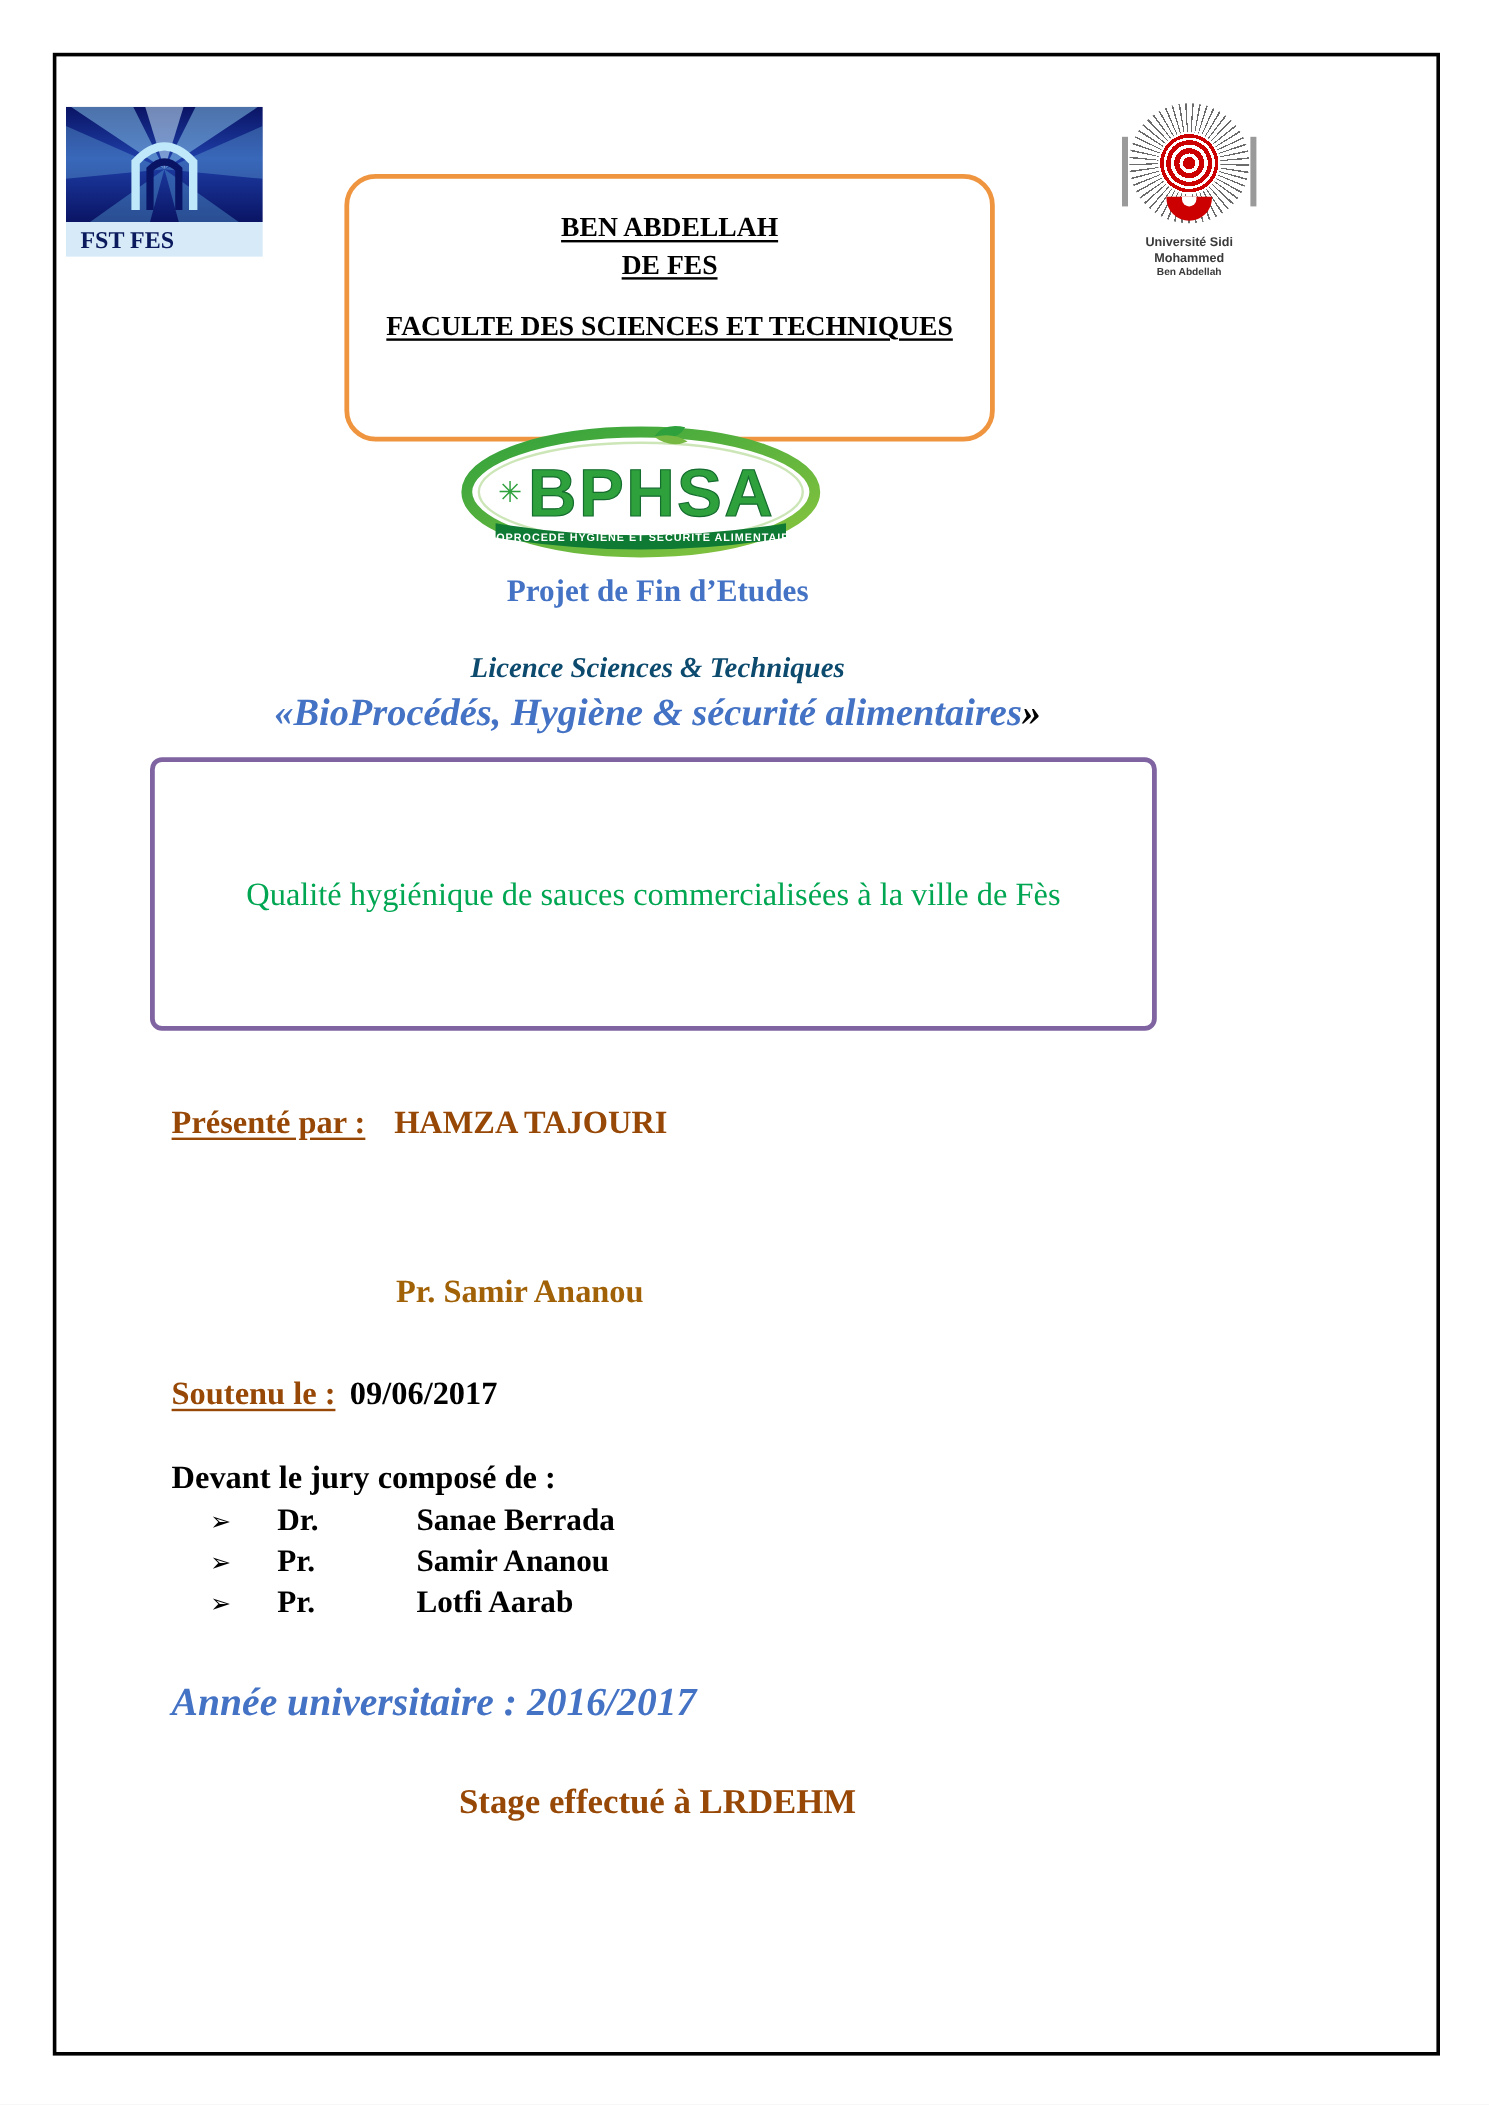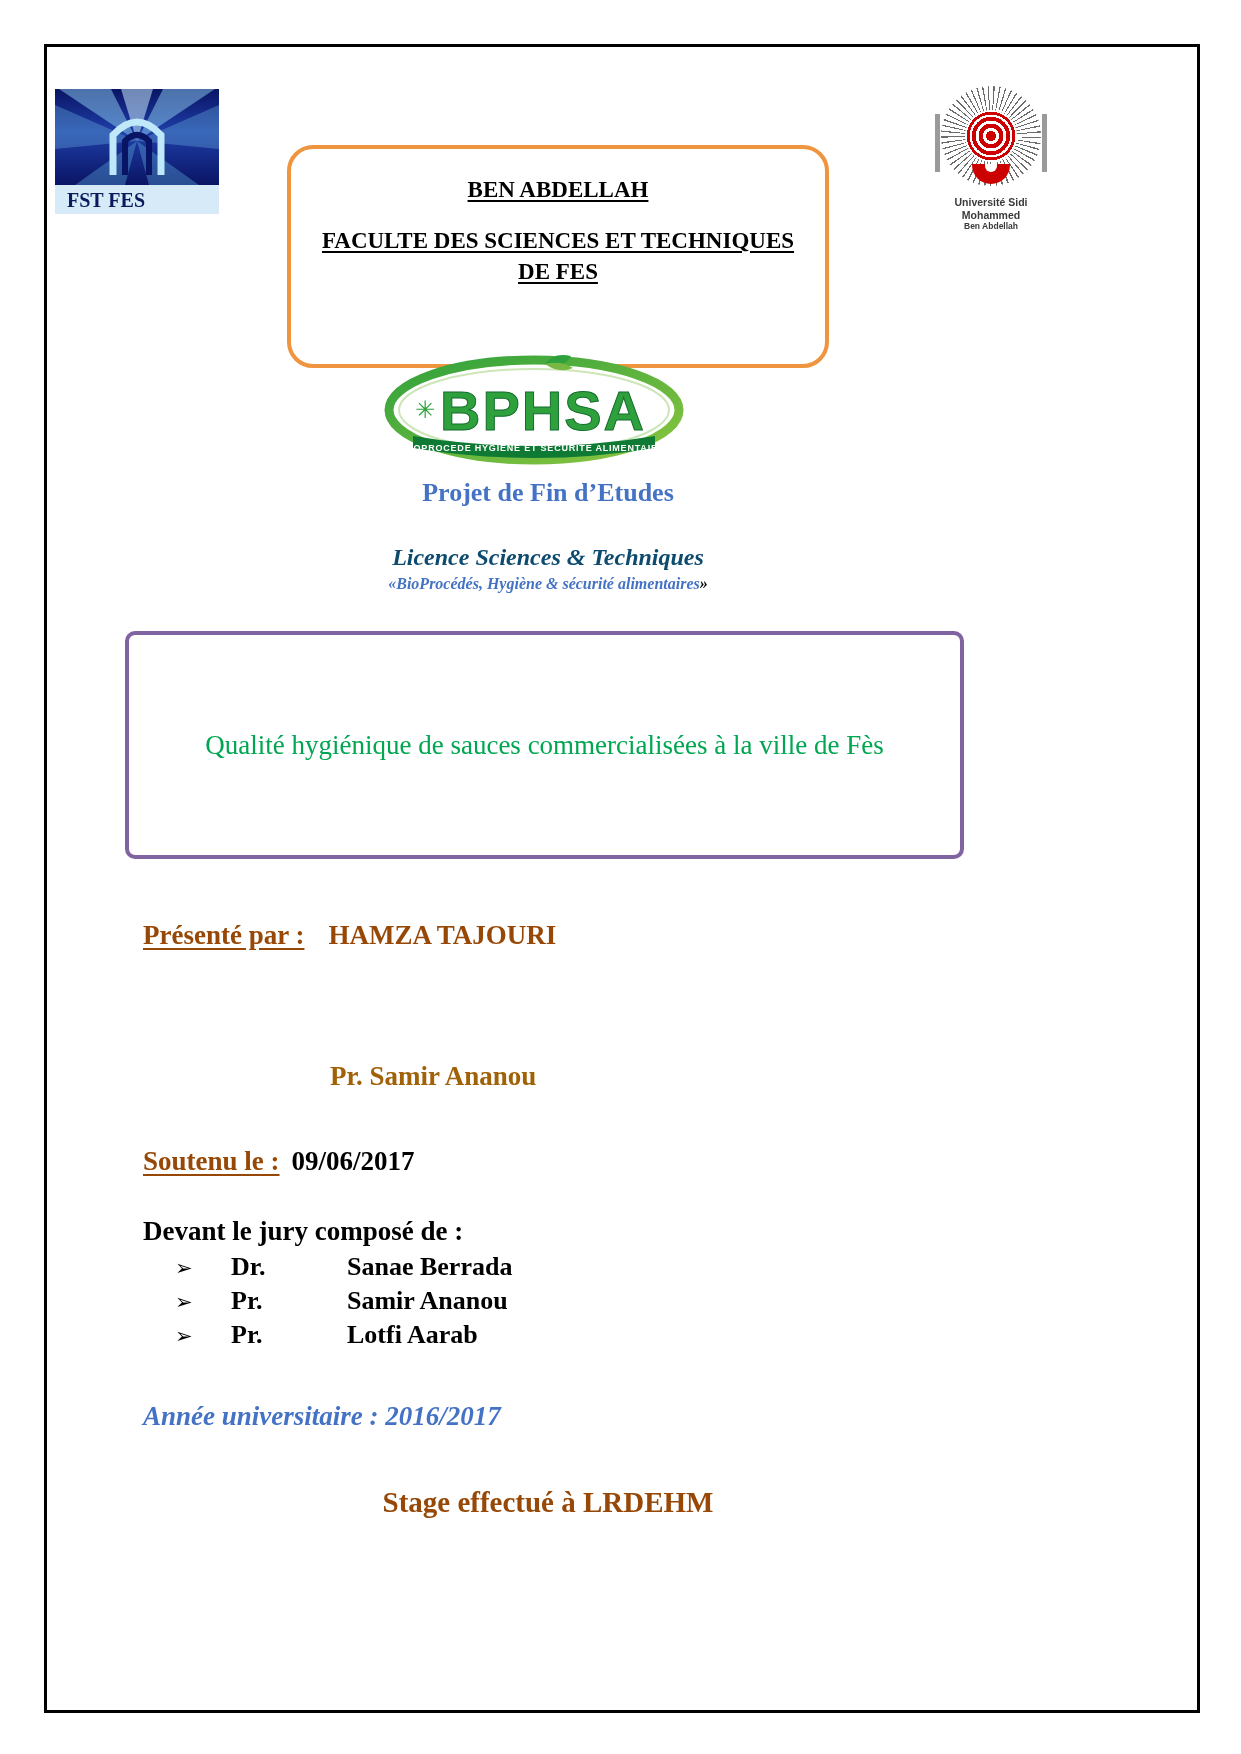--- a/index.html
+++ b/index.html
@@ -39,42 +39,42 @@
 
   
   .bphsa{position:absolute;left:383px;top:352px;width:302px;height:120px;}
   .bphsa-acronym{font-family:"Liberation Sans",sans-serif;font-size:56px;font-weight:bold;letter-spacing:2px;}
   .bphsa-banner{font-family:"Liberation Sans",sans-serif;font-size:9px;font-weight:bold;letter-spacing:0.8px;}
 
   
   .center-line{position:absolute;left:0;width:1096px;text-align:center;}
   .project{top:478px;font-size:26px;font-weight:bold;color:#4472C4;}
   .degree1{top:544px;font-size:24px;font-weight:bold;font-style:italic;color:#0c4a6e;}
-  .degree2{top:575px;font-size:16px;font-weight:bold;font-style:italic;color:#4472C4;}
+  .degree2{top:575px;font-size:32px;font-weight:bold;font-style:italic;color:#4472C4;}
   .degree2 .closequote{color:#000;}
 
   
   .titlebox{position:absolute;left:125px;top:631px;width:831px;height:220px;
             border:4px solid #8064A2;border-radius:10px;display:flex;align-items:center;justify-content:center;}
   .titlebox .t{font-size:27px;color:#00A651;text-align:center;white-space:nowrap;}
   .ul{text-decoration:underline;text-underline-offset:4px;}
   .bodyline{position:absolute;font-size:27px;font-weight:bold;}
   .presented{left:143px;top:920px;color:#974806;}
   .presented .name{margin-left:24px;}
   .encadre{left:143px;top:1023px;color:#974806;}
   .encadre .sup{margin-left:14px;}
   .encadre2{left:330px;top:1061px;color:#a16207;}
   .soutenu{left:143px;top:1146px;color:#974806;}
   .soutenu .date{color:#000;margin-left:12px;}
   .juryhead{left:143px;top:1216px;color:#000;}
   .jury{position:absolute;left:175px;top:1250px;font-size:26px;font-weight:bold;color:#000;}
   .jrow{display:flex;align-items:baseline;height:34px;line-height:34px;}
   .jbullet{width:56px;font-size:21px;font-family:"DejaVu Sans",sans-serif;}
   .jtitle{width:116px;}
-  .annee{left:143px;top:1401px;font-size:27px;font-weight:bold;font-style:italic;color:#4472C4;}
+  .annee{left:143px;top:1401px;font-size:33px;font-weight:bold;font-style:italic;color:#4472C4;}
   .stage{top:1486px;font-size:29px;font-weight:bold;color:#974806;}
 </style>
 </head>
 <body>
 
 <div class="page">
   <div class="frame"></div>
 
   <div class="fst">
     <svg viewBox="0 0 164 125" width="164" height="125">
@@ -95,22 +95,22 @@
       <polygon points="66,0 98,0 82,52" fill="#C8E9FA" opacity="0.55"></polygon>
       <path d="M58 86 V46 Q82 20 106 46 V86" fill="none" stroke="#BFE8FA" stroke-width="7"></path>
       <path d="M70 86 V52 Q82 40 94 52 V86" fill="none" stroke="#0A1464" stroke-width="6"></path>
       <rect y="96" width="164" height="29" fill="#D6EAF8"></rect>
       <text x="12" y="118" font-size="20" font-weight="bold" fill="#0A1A5C">FST FES</text>
     </svg>
   </div>
 
   <div class="unibox">
     <div class="uline">BEN ABDELLAH</div>
+    <div class="uline">DE FES</div>
     <div class="uline gap">FACULTE DES SCIENCES ET TECHNIQUES</div>
-    <div class="uline">DE FES</div>
   </div>
 
   <div class="seal">
     <div class="seal-rays"></div>
     <div class="seal-pillar l"></div>
     <div class="seal-pillar r"></div>
     <div class="seal-mask"></div>
     <div class="seal-rosette"></div>
     <div class="seal-base"></div>
     <div class="seal-caption">

